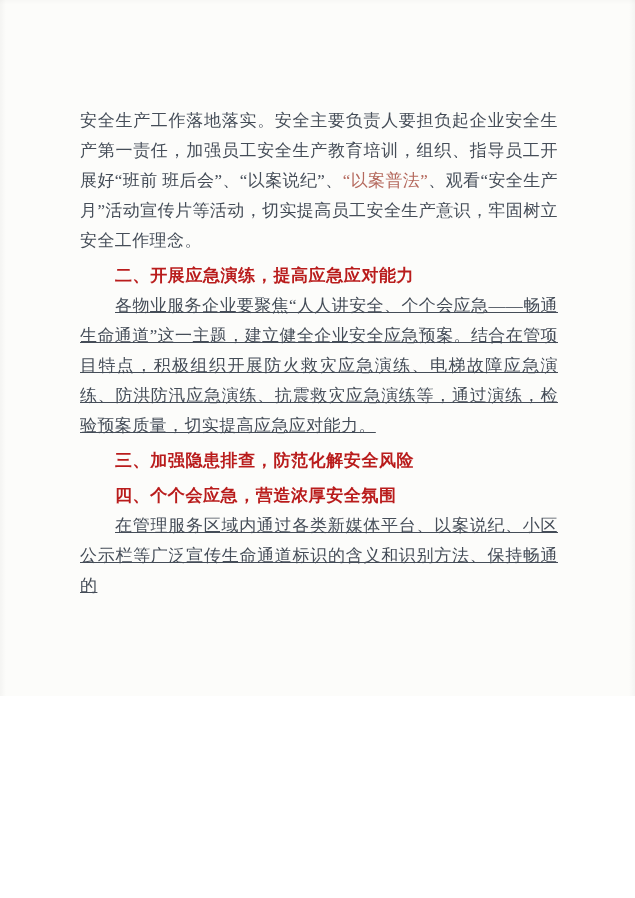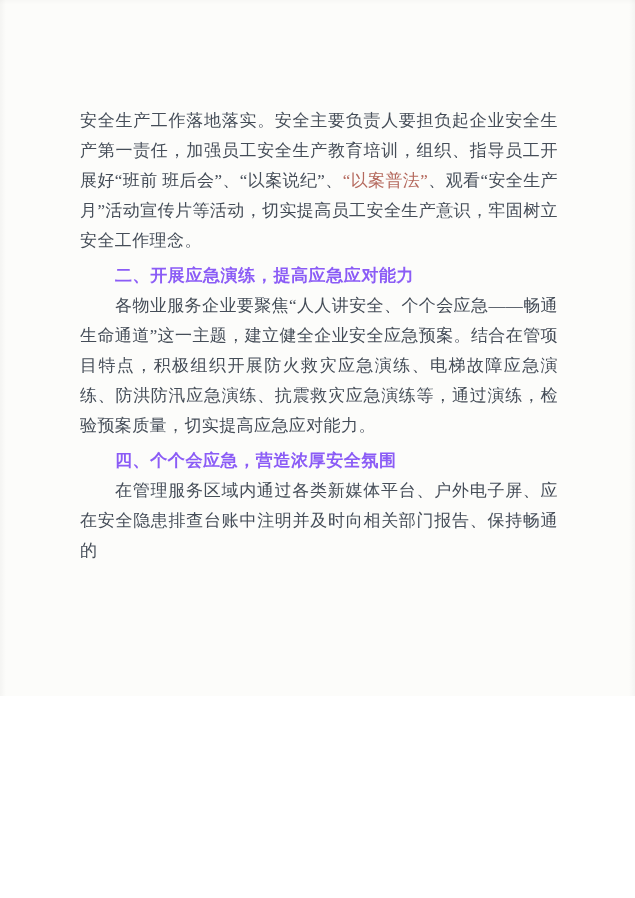--- a/index.html
+++ b/index.html
@@ -37,28 +37,29 @@
     line-height: 30px;
     text-align: justify;
     text-justify: inter-ideograph;
     letter-spacing: 0.4px;
   }
   p.body {
     margin: 0;
   }
   p.indent {
     text-indent: 35px;
+    text-decoration: underline;
   }
   h3.heading {
     margin: 4px 0 0 0;
     font-size: 17px;
     line-height: 31px;
     font-weight: bold;
     text-indent: 35px;
-    color: #8b5cf6;
+    color: #b91c1c;
     letter-spacing: 0.6px;
   }
   .highlight-red {
     color: #b4685c;
   }
   .page-number {
     position: absolute;
     left: 88px;
     top: 779px;
     font-size: 14.5px;
@@ -71,20 +72,21 @@
 <body>
 
 <div class="page">
   <div class="content">
 
     <p class="body"><span>安全生产工作落地落实。安全主要负责人要担负起企业安全生产第一责任，加强员工安全生产教育培训，组织、指导员工开展好“班前 班后会”、“以案说纪”、</span><span class="highlight-red">“以案普法”</span><span>、观看“安全生产月”活动宣传片等活动，切实提高员工安全生产意识，牢固树立安全工作理念。</span></p>
 
     <h3 class="heading">二、开展应急演练，提高应急应对能力</h3>
     <p class="body indent">各物业服务企业要聚焦“人人讲安全、个个会应急——畅通生命通道”这一主题，建立健全企业安全应急预案。结合在管项目特点，积极组织开展防火救灾应急演练、电梯故障应急演练、防洪防汛应急演练、抗震救灾应急演练等，通过演练，检验预案质量，切实提高应急应对能力。</p>
 
+    <h3 class="heading">三、加强隐患排查，防范化解安全风险</h3>
 
     <h3 class="heading">四、个个会应急，营造浓厚安全氛围</h3>
-    <p class="body indent">在管理服务区域内通过各类新媒体平台、户外电子屏、应在安全隐患排查台账中注明并及时向相关部门报告、保持畅通的</p>
+    <p class="body indent">在管理服务区域内通过各类新媒体平台、以案说纪、小区公示栏等广泛宣传生命通道标识的含义和识别方法、保持畅通的</p>
 
   </div>
 
   <div class="page-number">- 2 -</div>
 </div>
 
 </body></html>

